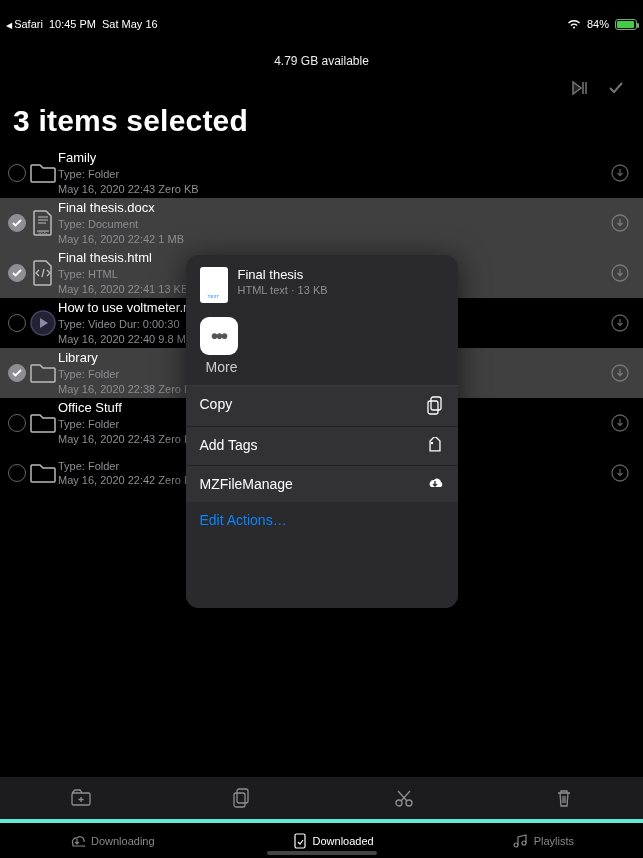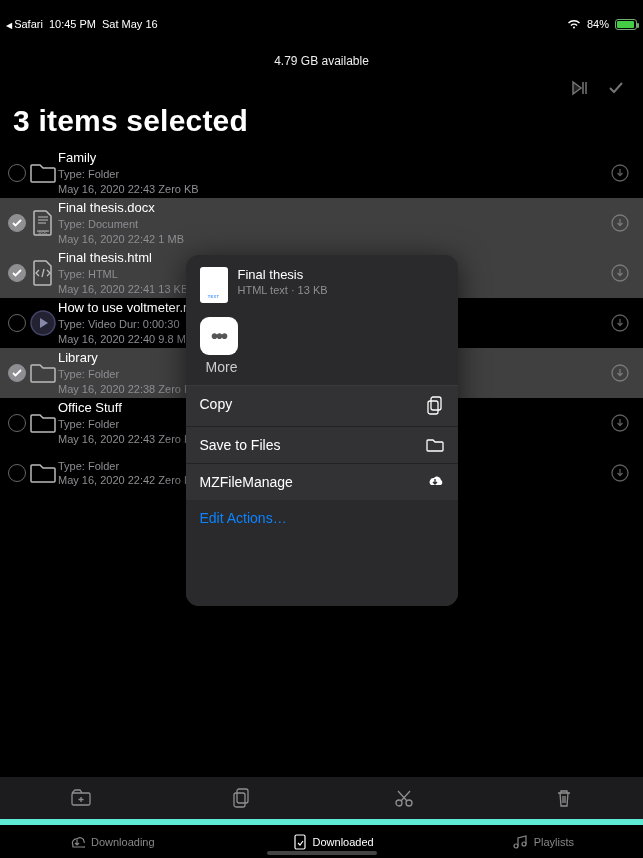--- a/index.html
+++ b/index.html
@@ -51,21 +51,21 @@
 
 
 .toolbar{
   position:absolute; bottom:39px; left:0; right:0; height:42px;
   background:#1c1c1e; display:flex; justify-content:space-around; align-items:center;
 }
 .toolbar>div{opacity:.5;}
 .tabbar{
   position:absolute;bottom:0;left:0;right:0;height:39px;
   display:flex;justify-content:space-around;align-items:center;
-  background:#000;border-top:6px solid #5eead4;
+  background:#000;border-top:4px solid #5eead4;
 }
 .tabbar .tab{display:flex;align-items:center;gap:6px;font-size:11px;color:#888;}
 .tabbar .tab.active{color:#fff;}
 .homeind{position:absolute;bottom:3px;left:50%;transform:translateX(-50%);
   width:110px;height:4px;background:#444;border-radius:3px;}
 
 
 .sheet{
   position:absolute; top:255px; left:50%; transform:translateX(-50%);
   width:272px; background:#2a2a2c; border-radius:13px;
@@ -354,24 +354,25 @@
     <div class="action">
       <span>Copy</span>
       <span>
         <svg width="18" height="20" viewBox="0 0 18 20">
             <rect x="5" y="1" width="10" height="13" rx="2" fill="none" stroke="#fff" stroke-width="1.3"></rect>
             <rect x="2" y="5" width="10" height="13" rx="2" fill="none" stroke="#fff" stroke-width="1.3"></rect>
           </svg>
       </span>
     </div>
     <div class="action">
-      <span>Save to Files</span>
+      <span>Add Tags</span>
       <span>
-        <svg width="18" height="16" viewBox="0 0 18 16">
-            <path d="M2 3h5l2 2h7a1 1 0 011 1v7a1 1 0 01-1 1H2a1 1 0 01-1-1V4a1 1 0 011-1z" fill="none" stroke="#fff" stroke-width="1.3"></path>
+        <svg width="18" height="18" viewBox="0 0 18 18">
+            <path d="M9 2l7 7-7 7-7-7V4a2 2 0 012-2z" fill="none" stroke="#fff" stroke-width="1.3" transform="rotate(45 9 9)"></path>
+            <circle cx="6" cy="6" r="1.2" fill="#fff"></circle>
           </svg>
       </span>
     </div>
     <div class="action">
       <span>MZFileManage</span>
       <span>
         <svg width="18" height="14" viewBox="0 0 18 14">
             <path d="M5 11a4 4 0 013-7 4 4 0 017 2 3 3 0 010 5H5z" fill="#fff"></path>
             <path d="M9 5v5m-2-2l2 2 2-2" stroke="#323234" stroke-width="1.4" fill="none"></path>
           </svg>

